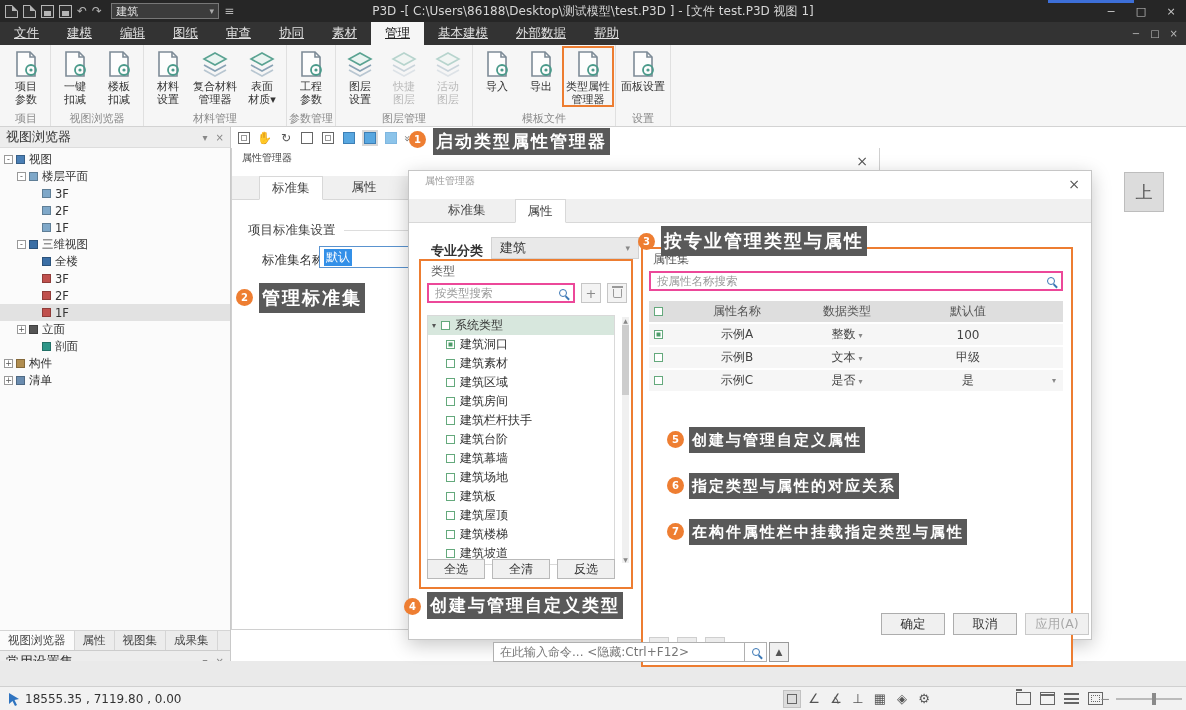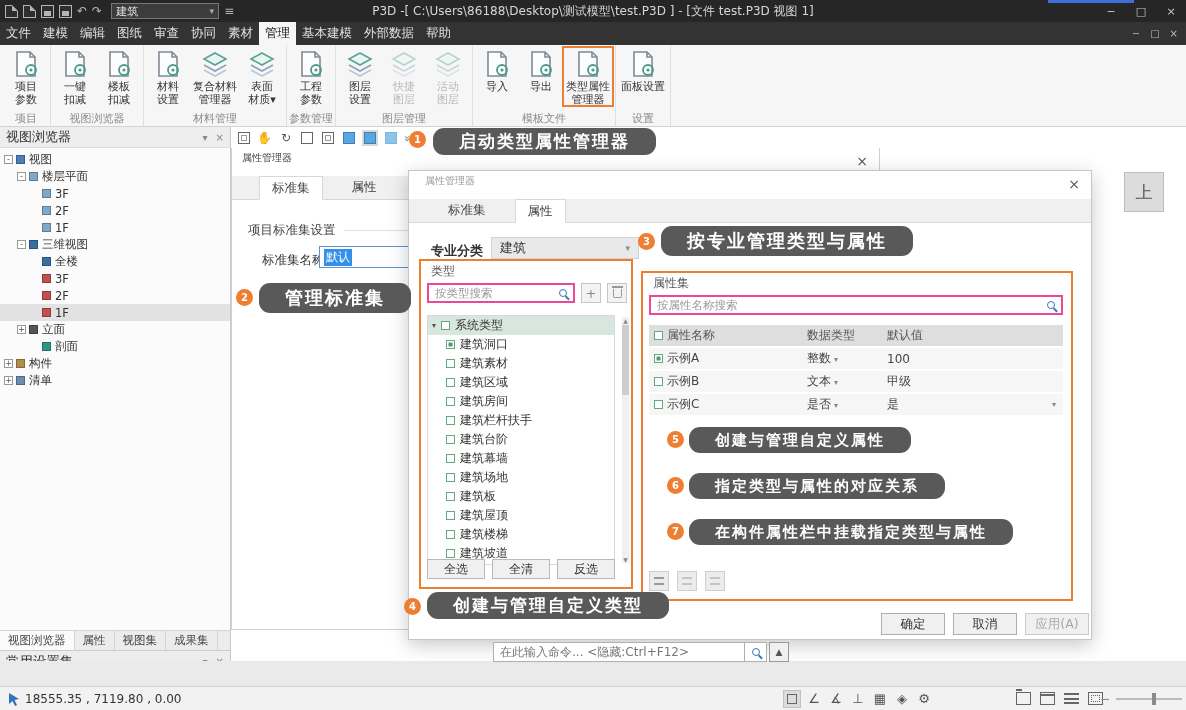--- a/index.html
+++ b/index.html
@@ -16,21 +16,21 @@
   .qa-ico.save::before { content:''; position:absolute; left:2px; bottom:1px; width:7px; height:5px; background:#b5b5b5; }
   .qa-arrow { color:#b5b5b5; font-size:12px; line-height:13px; }
   .qa-combo { margin-left:4px; width:108px; height:16px; background:#3c3c3c; border:1px solid #777; color:#e8e8e8; font-size:11px; display:flex; align-items:center; padding:0 4px; justify-content:space-between; }
   .qa-combo .arr { color:#aaa; font-size:9px; }
   .win-title { position:absolute; left:0; right:0; text-align:center; font-size:12px; color:#d6d6d6; pointer-events:none; }
   .win-btns { margin-left:auto; display:flex; height:22px; z-index:2; }
   .win-btn { width:30px; height:22px; display:flex; align-items:center; justify-content:center; color:#c8c8c8; font-size:11px; }
 
   
   .menubar { position:absolute; left:0; top:22px; width:1186px; height:23px; background:#333; display:flex; align-items:stretch; }
-  .menu-item { padding:0 6px; display:flex; align-items:center; color:#e0e0e0; font-size:12.5px; }
+  .menu-item { padding:0 14px; display:flex; align-items:center; color:#e0e0e0; font-size:12.5px;text-decoration:underline; }
   .menu-item.active { background:#f6f6f6; color:#222; }
   .mdi-btns { margin-left:auto; display:flex; align-items:center; padding-right:8px; gap:10px; color:#b8b8b8; font-size:10px; }
 
   
   .ribbon { position:absolute; left:0; top:45px; width:1186px; height:82px; background:#f6f6f6; border-bottom:1px solid #d3d3d3; display:flex; align-items:stretch; padding-left:2px; }
   .rgroup { display:flex; flex-direction:column; border-right:1px solid #e0e0e0; padding:2px 2px 0 2px; }
   .rrow { display:flex; flex:1; align-items:flex-start; }
   .rbtn { min-width:44px; padding:2px 3px 0 3px; display:flex; flex-direction:column; align-items:center; }
   .rbtn .ricon { width:30px; height:30px; margin-bottom:1px; }
   .rlab { font-size:11px; line-height:13px; color:#333; text-align:center; white-space:nowrap; }
@@ -105,34 +105,34 @@
   .vscroll { position:absolute; right:2px; top:56px; width:7px; height:246px; background:#f0f0f0; }
   .vscroll .thumb { position:absolute; left:0; top:8px; width:7px; height:70px; background:#cdcdcd; }
   .vscroll .sa { position:absolute; left:0; width:7px; font-size:6px; color:#888; text-align:center; }
   .selbtns { position:absolute; left:6px; bottom:8px; display:flex; gap:7px; }
   .selbtn { width:58px; height:20px; background:#f0f0f0; border:1px solid #b9b9b9; font-size:12px; color:#333; display:flex; align-items:center; justify-content:center; }
 
   .attrtable { position:absolute; left:6px; top:52px; width:414px; }
   .at-head, .at-row { display:grid; grid-template-columns:18px 140px 80px 1fr 14px; align-items:center; height:21px; }
   .at-head { background:#dedede; color:#555; font-size:12px; }
   .at-row { background:#f6f6f6; margin-top:2px; font-size:12px; color:#444; }
-  .at-c { }
+  .at-c { text-align:center; }
   .at-cb { display:flex; justify-content:center; }
   .tiny-arr { font-size:8px; color:#888; margin-left:3px; }
   .minibtns { position:absolute; left:6px; bottom:8px; display:flex; gap:8px; }
   .minibtn { width:20px; height:20px; background:#ececec; border:1px solid #cfcfcf; display:flex; align-items:center; justify-content:center; }
   .minibtn .glyph { width:10px; height:8px; border-top:2px solid #9a9a9a; border-bottom:2px solid #9a9a9a; }
   .minibtn.dim .glyph { border-color:#c5c5c5; }
 
   .footbtn { position:absolute; width:64px; height:22px; background:#f0f0f0; border:1px solid #adadad; font-size:12.5px; color:#333; display:flex; align-items:center; justify-content:center; }
   .footbtn.dim { color:#a8a8a8; border-color:#c9c9c9; }
 
   
   .cnum { position:absolute; width:17px; height:17px; border-radius:50%; background:#ee7e32; color:#fff; font-size:10px; font-weight:bold; display:flex; align-items:center; justify-content:center; z-index:6; }
-  .cbadge { position:absolute; background:#595959; color:#fff; font-weight:bold; display:flex; align-items:center; padding:0 26px; letter-spacing:2px; z-index:6; white-space:nowrap;border-radius:11px; }
+  .cbadge { position:absolute; background:#595959; color:#fff; font-weight:bold; display:flex; align-items:center; padding:0 3px; letter-spacing:2px; z-index:6; white-space:nowrap; }
 
   
   .northbtn { position:absolute; left:1124px; top:172px; width:40px; height:40px; background:#dcdcdc; border:1px solid #bdbdbd; display:flex; align-items:center; justify-content:center; color:#555; font-size:17px; z-index:3; }
 
   
   .cmdbar { position:absolute; left:493px; top:642px; display:flex; align-items:center; z-index:5; }
   .cmd-input { width:252px; height:20px; border:1px solid #b0b0b0; background:#fff; display:flex; align-items:center; padding:8px 6px; font-size:12px; color:#777; }
   .cmd-search { width:22px; height:20px; border:1px solid #b0b0b0; border-left:none; background:#fff; display:flex; align-items:center; justify-content:center; }
   .cmd-up { width:20px; height:20px; border:1px solid #999; background:#f0f0f0; margin-left:2px; display:flex; align-items:center; justify-content:center; color:#555; font-size:9px; }
 
@@ -614,21 +614,21 @@
         <span class="thumb"></span>
         <span class="sa" style="bottom:0;">▼</span>
       </div>
       <div class="selbtns" id="selbtns">
           <span class="selbtn">全选</span>
           <span class="selbtn">全清</span>
           <span class="selbtn">反选</span>
         </div>
     </div>
 
-    <div class="obox" style="left:232px;top:100px;width:432px;height:330px;">
+    <div class="obox" style="left:232px;top:76px;width:432px;height:420px;">
       <span class="obox-label">属性集</span>
       <div class="searchrow" style="left:6px;top:22px;width:414px;">
         <span class="searchbox">
           <span>按属性名称搜索</span>
           <span class="ico-search"></span>
         </span>
       </div>
       <div class="attrtable" id="attrtable">
           <div class="at-head">
             <span class="at-cb">

